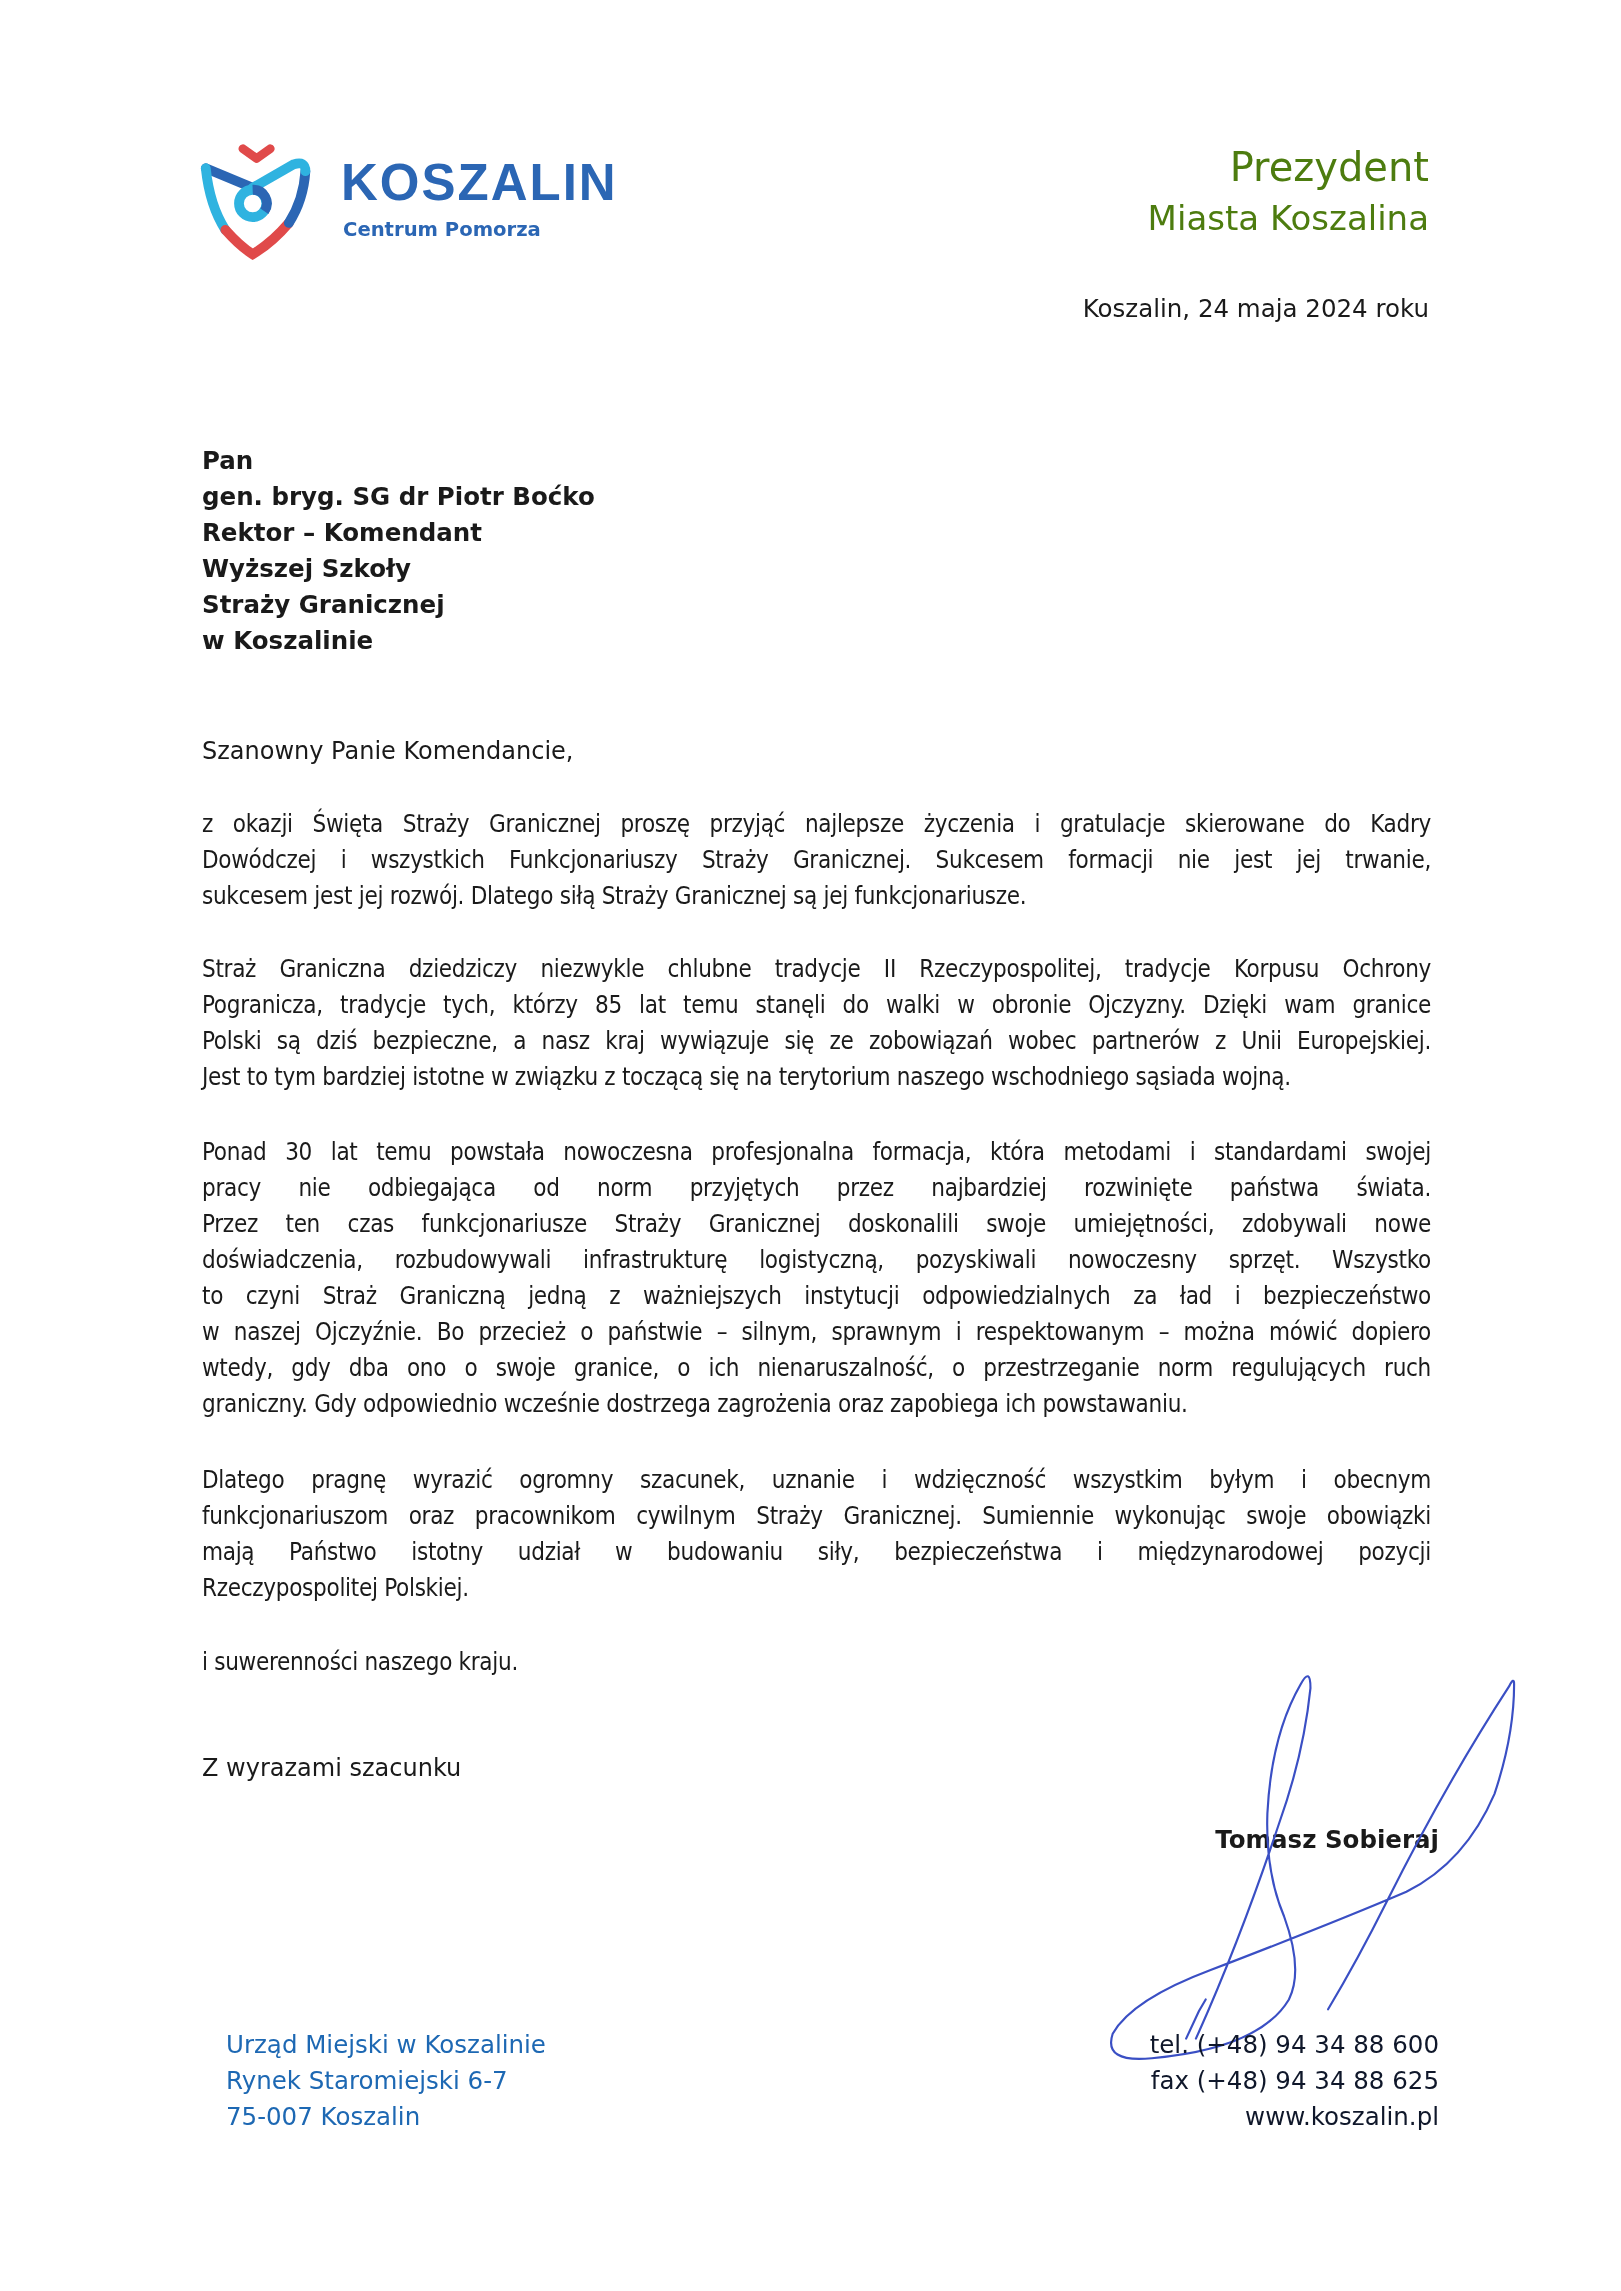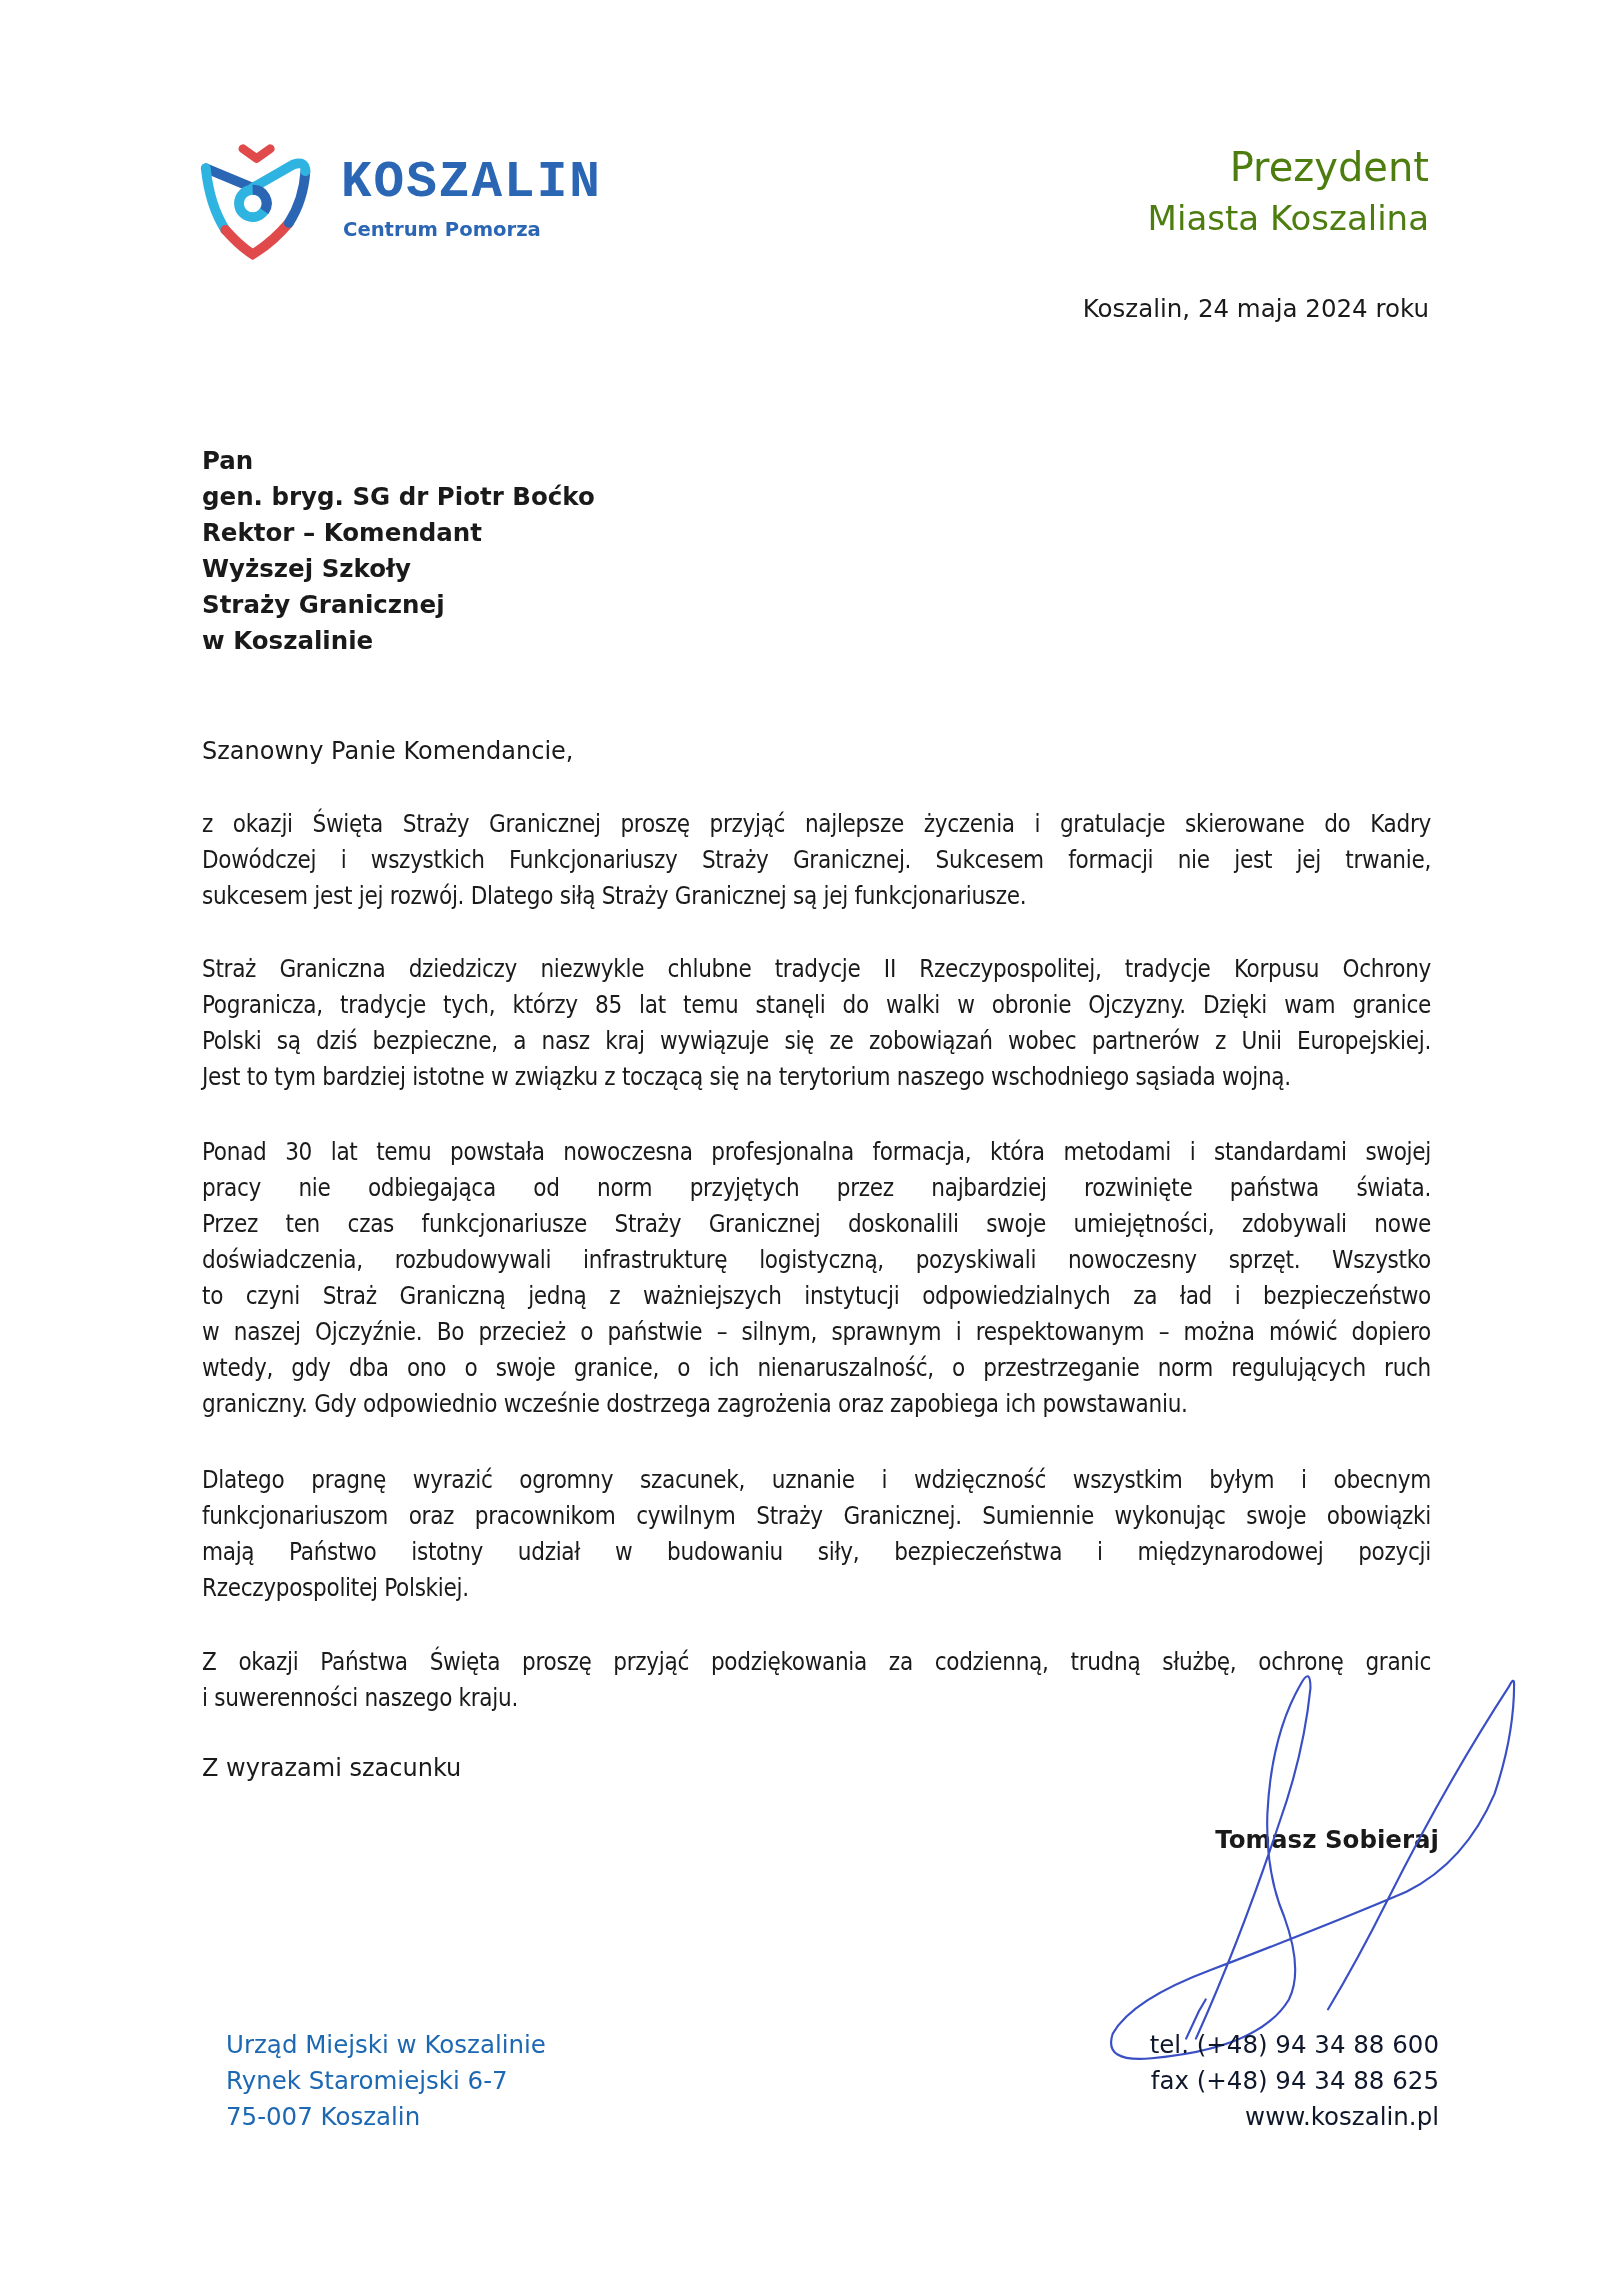--- a/index.html
+++ b/index.html
@@ -1,21 +1,21 @@
 <!DOCTYPE html>
 <html><head>
 <meta charset="utf-8">
 <style>
   html, body { margin: 0; padding: 0; background: #ffffff; }
   body { width: 1621px; height: 2292px; position: relative; overflow: hidden;
          font-family: "DejaVu Sans", "Liberation Sans", sans-serif; color: #1a1a1a; }
   .page { position: absolute; inset: 0; }
   .logo { position: absolute; left: 196px; top: 137px; width: 470px; height: 127px; }
   .logo svg { position: absolute; left: 0; top: 0; }
-  .logo-title { position: absolute; left: 145px; top: 19.6px; font-family: Liberation Mono, monospace;
+  .logo-title { position: absolute; left: 145px; top: 19.6px; font-family: Liberation Sans, sans-serif;
                 font-weight: bold; font-size: 51px; letter-spacing: 2px; color: #2b66b4; line-height: 1; }
   .logo-sub { position: absolute; left: 147px; top: 81px; font-size: 19.6px; font-weight: bold; color: #2b66b4; }
   .head-right { position: absolute; right: 192px; top: 142px; text-align: right; color: #4d7c0f; }
   .head-right .l1 { font-size: 40px; line-height: 51px; }
   .head-right .l2 { font-size: 34px; line-height: 51px; }
   .date { position: absolute; right: 192px; top: 294px; font-size: 24.5px; color: #1a1a1a; }
   .addressee { position: absolute; left: 202px; top: 443px; font-weight: bold; font-size: 24.5px; line-height: 36px; }
   .para { position: absolute; left: 202px; width: 1229px; font-size: 24px; line-height: 36px; text-align: justify;
           font-family: "DejaVu Sans Condensed", "DejaVu Sans", sans-serif; letter-spacing: -0.3px; }
   .para div { text-align: justify; text-align-last: justify; white-space: nowrap; }
@@ -97,21 +97,20 @@
   </div>
 
   <div class="para" style="top:1462px">
     <div>Dlatego pragnę wyrazić ogromny szacunek, uznanie i wdzięczność wszystkim byłym i obecnym</div>
     <div>funkcjonariuszom oraz pracownikom cywilnym Straży Granicznej. Sumiennie wykonując swoje obowiązki</div>
     <div>mają Państwo istotny udział w budowaniu siły, bezpieczeństwa i międzynarodowej pozycji</div>
     <div class="last">Rzeczypospolitej Polskiej.</div>
   </div>
 
   <div class="para" style="top:1644px">
-    <div>Z okazji Państwa Święta proszę przyjąć podziękowania za codzienną, trudną służbę, ochronę granic</div>
     <div class="last">i suwerenności naszego kraju.</div>
   </div>
 
   <div class="closing">Z wyrazami szacunku</div>
 
   <div class="signer">Tomasz Sobieraj</div>
 
   <svg class="signature" viewBox="0 0 440 430">
     <g fill="none" stroke="#3a4fc4" stroke-width="2.2" stroke-linecap="round">
       <path d="M105 400 Q150 300 190 180 Q215 110 222 42 Q222 20 212 38 Q182 90 178 170 Q176 230 195 275 Q215 330 200 360 Q170 410 60 420 Q10 425 20 395 Q40 360 120 330 Q250 280 320 250 Q380 220 410 150 Q430 90 430 38 Q430 30 425 40 Q360 140 300 260 Q270 320 240 370"></path>

